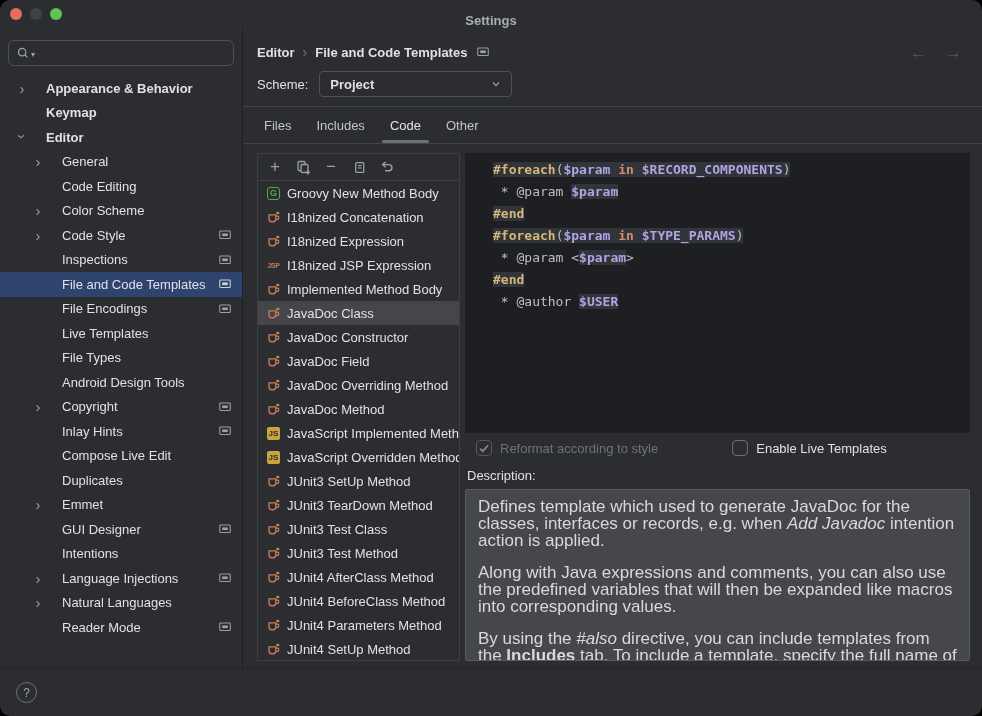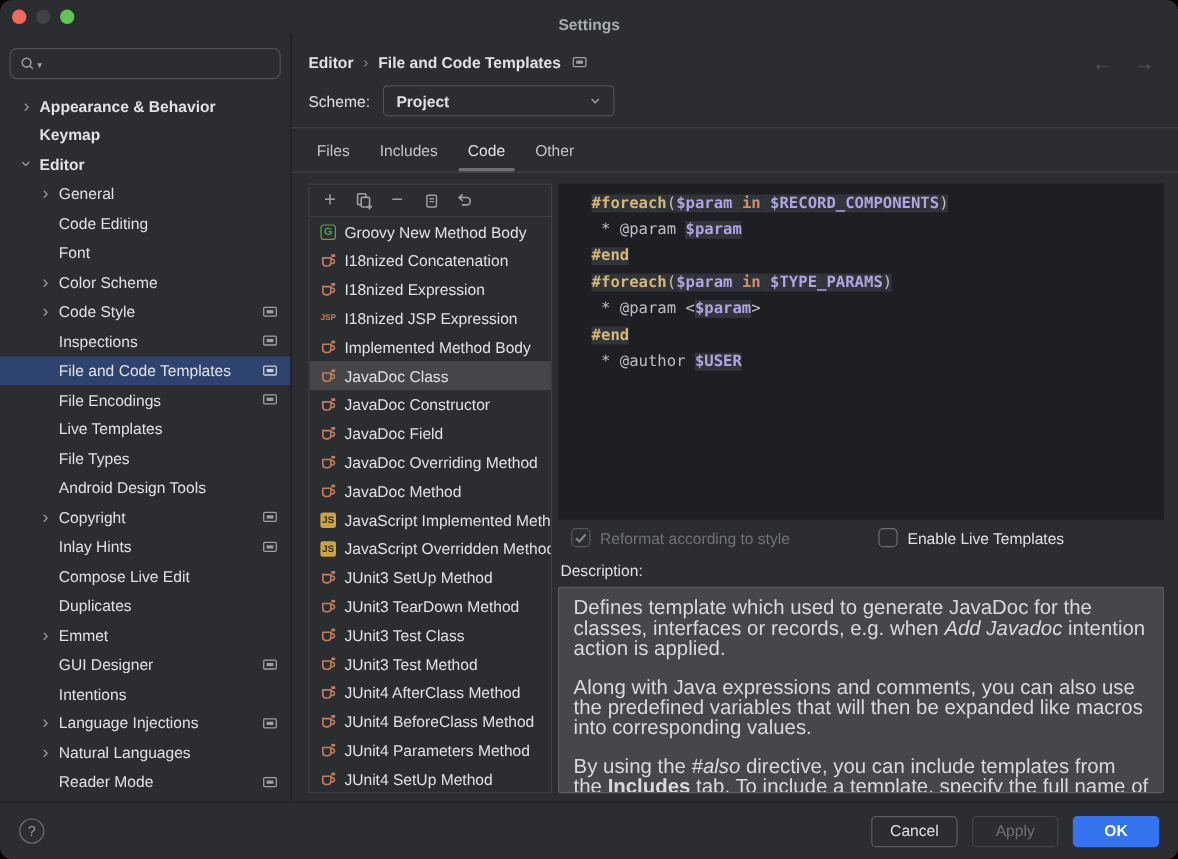--- a/index.html
+++ b/index.html
@@ -21,21 +21,21 @@
   .searchbox{height:26px;margin:0 8px 10px;border:1px solid #4E5157;border-radius:6px;display:flex;align-items:center;padding:0 4px 0 7px;gap:1px;flex:none;}
   .searchbox input{flex:1;min-width:0;background:transparent;border:none;outline:none;color:#DFE1E5;
     font-family:"Liberation Sans","DejaVu Sans",sans-serif;font-size:13px;}
   .sarrow{color:#9DA0A6;font-size:8px;line-height:1;margin-top:3px;}
   .tree{flex:1;overflow:hidden;}
   .trow{height:24.5px;display:flex;align-items:center;padding-right:10px;cursor:default;}
   .trow .chev{width:14px;flex:none;margin-left:15px;color:#9DA0A6;font-size:15px;line-height:1;display:flex;justify-content:center;}
   .trow:not(.top) .chev{margin-left:31px;}
   .chev.exp{transform:rotate(90deg);margin-top:-2px;}
   .chev.none{visibility:hidden;}
-  .tlabel{margin-left:4px;white-space:nowrap;overflow:hidden;}
+  .tlabel{margin-left:17px;white-space:nowrap;overflow:hidden;}
   .trow.top .tlabel{font-weight:600;}
   .trow.sel{background:var(--sidebar-selection,#2E436E);}
   .mon{margin-left:auto;color:#9DA0A6;display:flex;flex:none;}
   .trow.sel .mon{color:#CDD0D6;}
   
   .rightpane{flex:1;display:flex;flex-direction:column;min-width:0;}
   .crumbrow{height:38px;flex:none;display:flex;align-items:center;padding:10px 20px 0 14px;gap:8px;}
   .crumb{font-weight:700;white-space:nowrap;}
   .crumbsep{color:#787B80;font-size:14px;}
   .crumb-mon{color:#9DA0A6;display:flex;margin-left:1px;}
@@ -136,24 +136,20 @@
           </div>
           <div class="trow">
             <span class="chev">›</span>
             <span class="tlabel">General</span>
           </div>
           <div class="trow">
             <span class="chev none">›</span>
             <span class="tlabel">Code Editing</span>
           </div>
           <div class="trow">
-            <span class="chev none">›</span>
-            <span class="tlabel">Font</span>
-          </div>
-          <div class="trow">
             <span class="chev">›</span>
             <span class="tlabel">Color Scheme</span>
           </div>
           <div class="trow">
             <span class="chev">›</span>
             <span class="tlabel">Code Style</span>
             <span class="mon">
               <svg width="14" height="14" viewBox="0 0 16 16">
                 <rect x="2" y="3.5" width="12" height="8.5" rx="1" fill="none" stroke="currentColor" stroke-width="1.2"></rect>
                 <rect x="4.8" y="6.2" width="6.4" height="3.1" fill="currentColor"></rect>
@@ -601,20 +597,15 @@
         </div>
 
       </div>
     </div>
   </div>
 
   <div class="footer">
     <div class="help">
       <span>?</span>
     </div>
-    <div class="btns">
-      <div class="btn cancel">Cancel</div>
-      <div class="btn apply">Apply</div>
-      <div class="btn ok">OK</div>
-    </div>
   </div>
 
 </div>
 
 </body></html>

